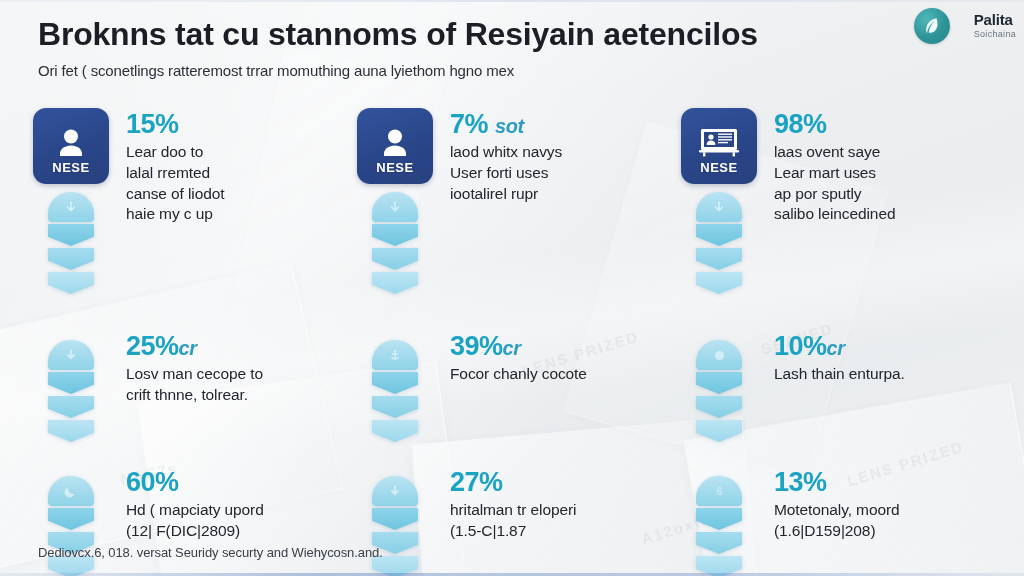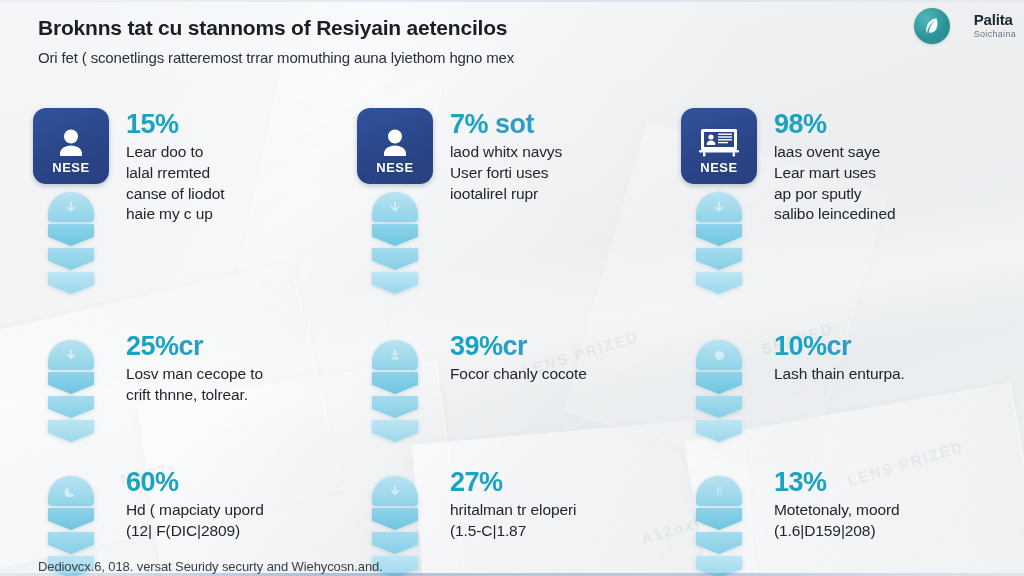--- a/index.html
+++ b/index.html
@@ -82,21 +82,21 @@
   }
 
   
   .header {
     position: absolute;
     left: 38px; top: 16px; right: 30px;
     height: 74px;
   }
   .title {
     margin: 0;
-    font-size: 21px;
+    font-size: 32px;
     font-weight: bold;
     color: #1b1e24;
     letter-spacing: -0.2px;
     line-height: 1.15;
     white-space: nowrap;
   }
   .subtitle {
     margin: 9px 0 0 0;
     font-size: 15px;
     color: #2b3038;
@@ -207,40 +207,41 @@
   .stat-text { padding-top: 2px; }
   .pct {
     font-size: 27px;
     font-weight: bold;
     color: #1ba3c2;
     line-height: 1.05;
     letter-spacing: -0.5px;
     white-space: nowrap;
   }
   .pct .suffix {
-    font-size: 27px;
+    font-size: 20px;
     color: #2e9dc4;
+    font-style: italic;
   }
   .desc {
     margin-top: 4px;
     font-size: 15.5px;
     color: #22262d;
     line-height: 1.33;
     letter-spacing: -0.1px;
   }
   .desc .ln { display: block; white-space: nowrap; }
 
   
   .row-2 { margin-top: 34px; }
   .row-3 { margin-top: 22px; }
 
   
   .footer {
     position: absolute;
-    left: 38px; bottom: 2px;
+    left: 38px; bottom: 16px;
     font-size: 13px;
     color: #3a4048;
     letter-spacing: -0.1px;
     white-space: nowrap;
   }
 </style>
 </head>
 <body>
 
 <div id="poster">

